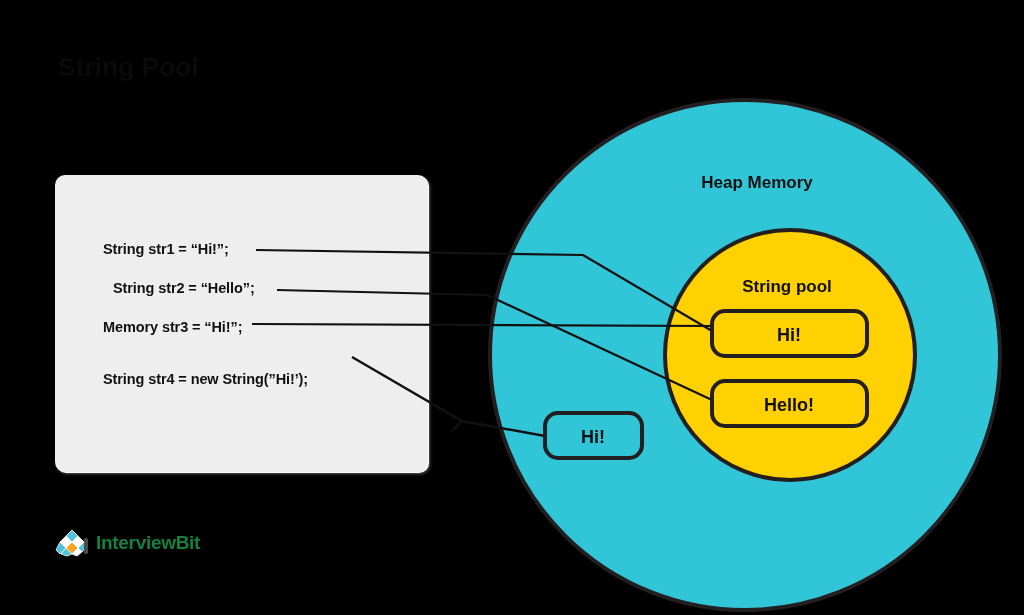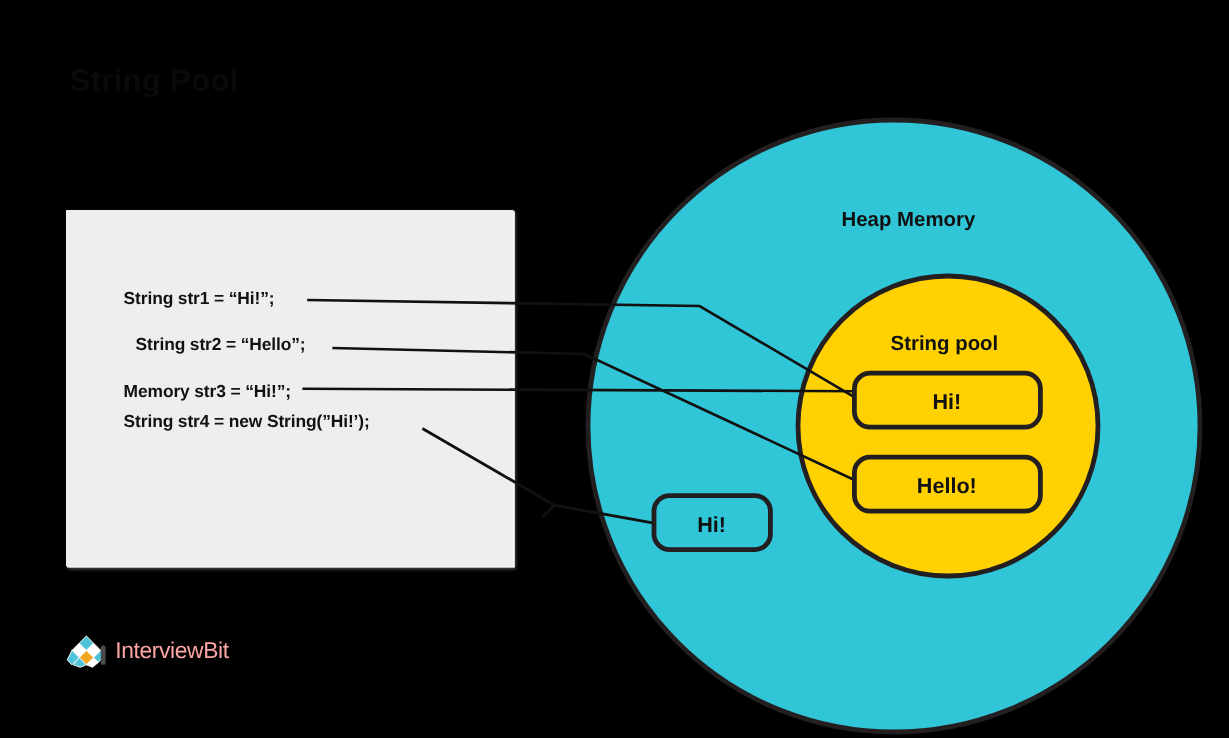--- a/index.html
+++ b/index.html
@@ -30,34 +30,35 @@
 
   
   #code-panel {
     position: absolute;
     left: 55px;
     top: 175px;
     width: 373px;
     height: 297px;
     background: #EEEEEE;
     box-shadow: 1px 1px 0 #ffffff, 2px 2px 3px rgba(255,255,255,0.35);
+    border-radius: 10px;
   }
   .code-line {
     position: absolute;
     left: 48px;
     font-size: 14.5px;
     font-weight: bold;
     color: #111111;
     white-space: nowrap;
     letter-spacing: -0.1px;
   }
   #code-line-0 { top: 66px; }
   #code-line-1 { top: 105px; margin-left: 10px; }
   #code-line-2 { top: 144px; }
-  #code-line-3 { top: 169px; }
+  #code-line-3 { top: 196px; }
 
   
   #art {
     position: absolute;
     left: 0;
     top: 0;
     width: 1024px;
     height: 615px;
   }
   .lbl {
@@ -73,22 +74,22 @@
   #logo {
     position: absolute;
     left: 55px;
     top: 528px;
     display: flex;
     align-items: center;
     gap: 7px;
   }
   #logo-text {
     font-size: 19px;
-    font-weight: normal;
-    color: #fca5a5;
+    font-weight: bold;
+    color: #15803d;
     letter-spacing: -0.3px;
   }
 </style>
 </head>
 <body>
 
 <div id="stage">
 
   <div id="title">String Pool</div>
 

